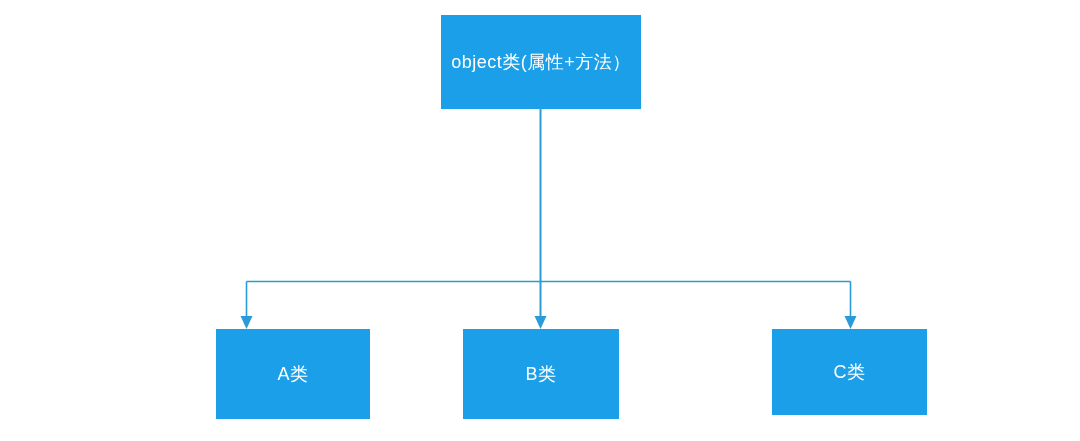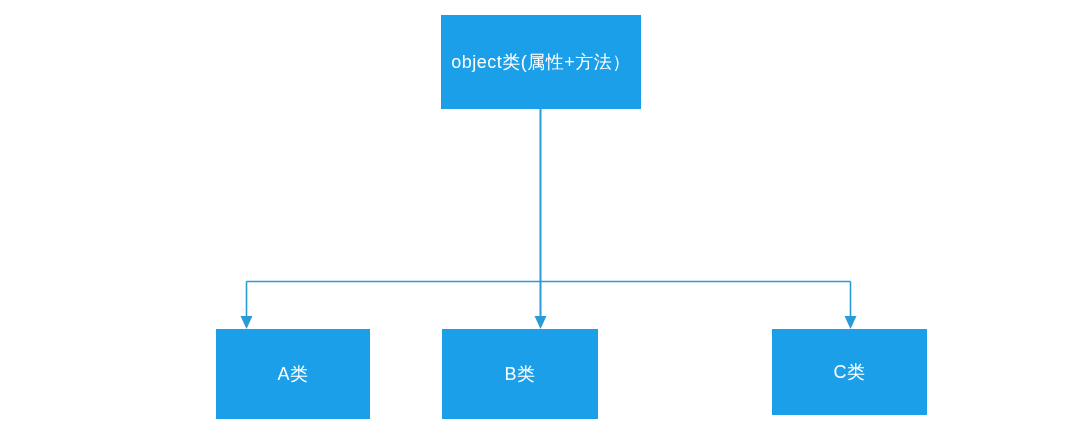--- a/index.html
+++ b/index.html
@@ -42,21 +42,21 @@
     height: 94px;
   }
   .node-a {
     left: 170px;
     top: 329px;
     width: 154px;
     height: 90px;
     margin-left: 46px;
   }
   .node-b {
-    left: 442px;
+    left: 463px;
     top: 329px;
     width: 156px;
     height: 90px;
   }
   .node-c {
     left: 772px;
     top: 329px;
     width: 155px;
     height: 86px;
   }

